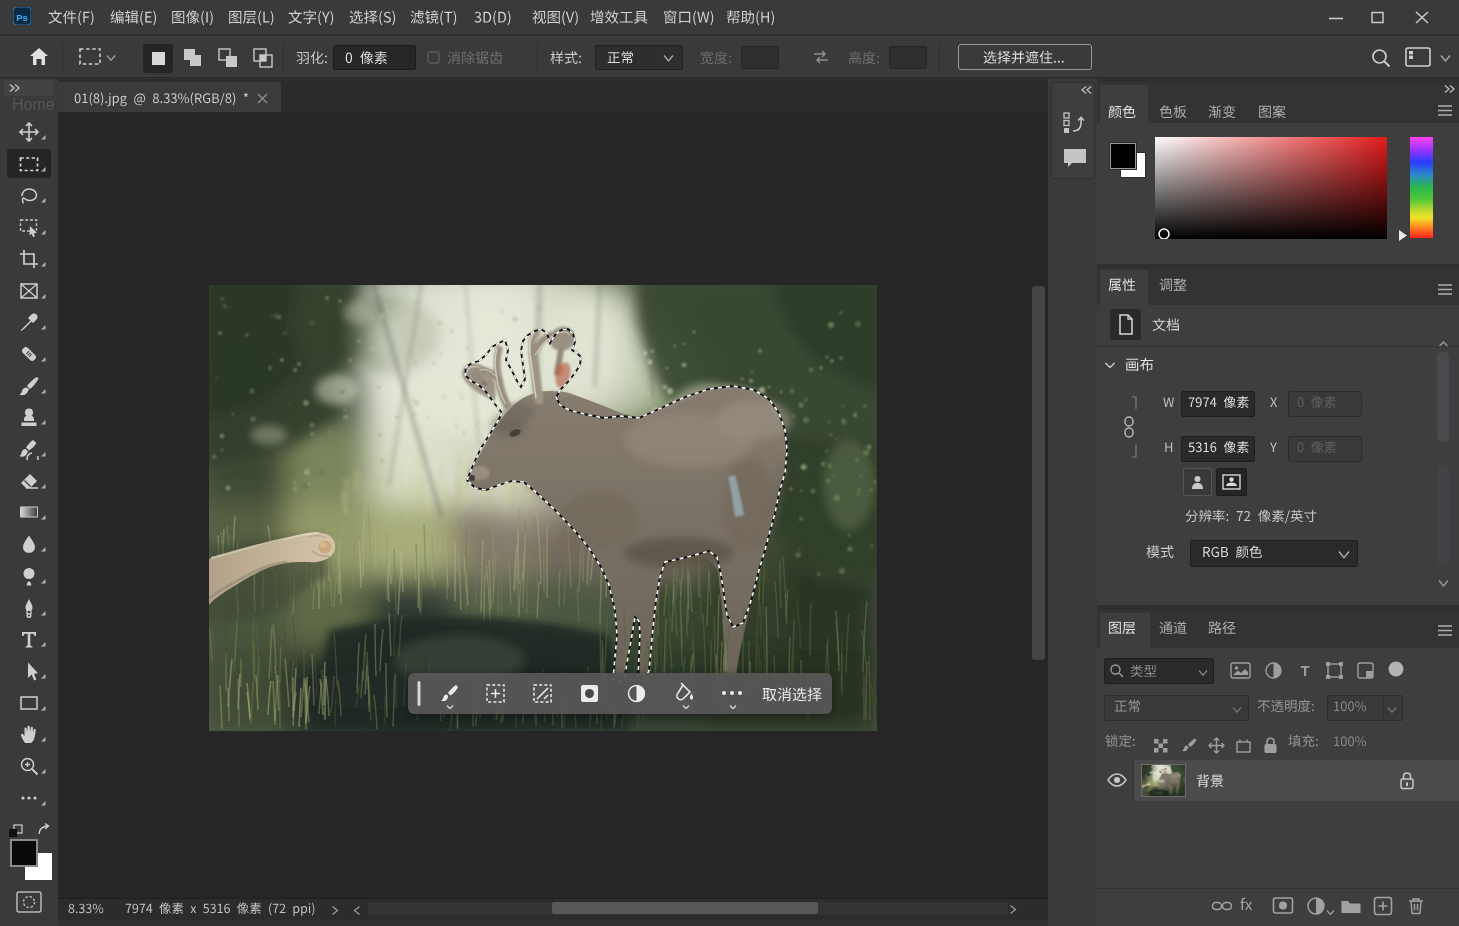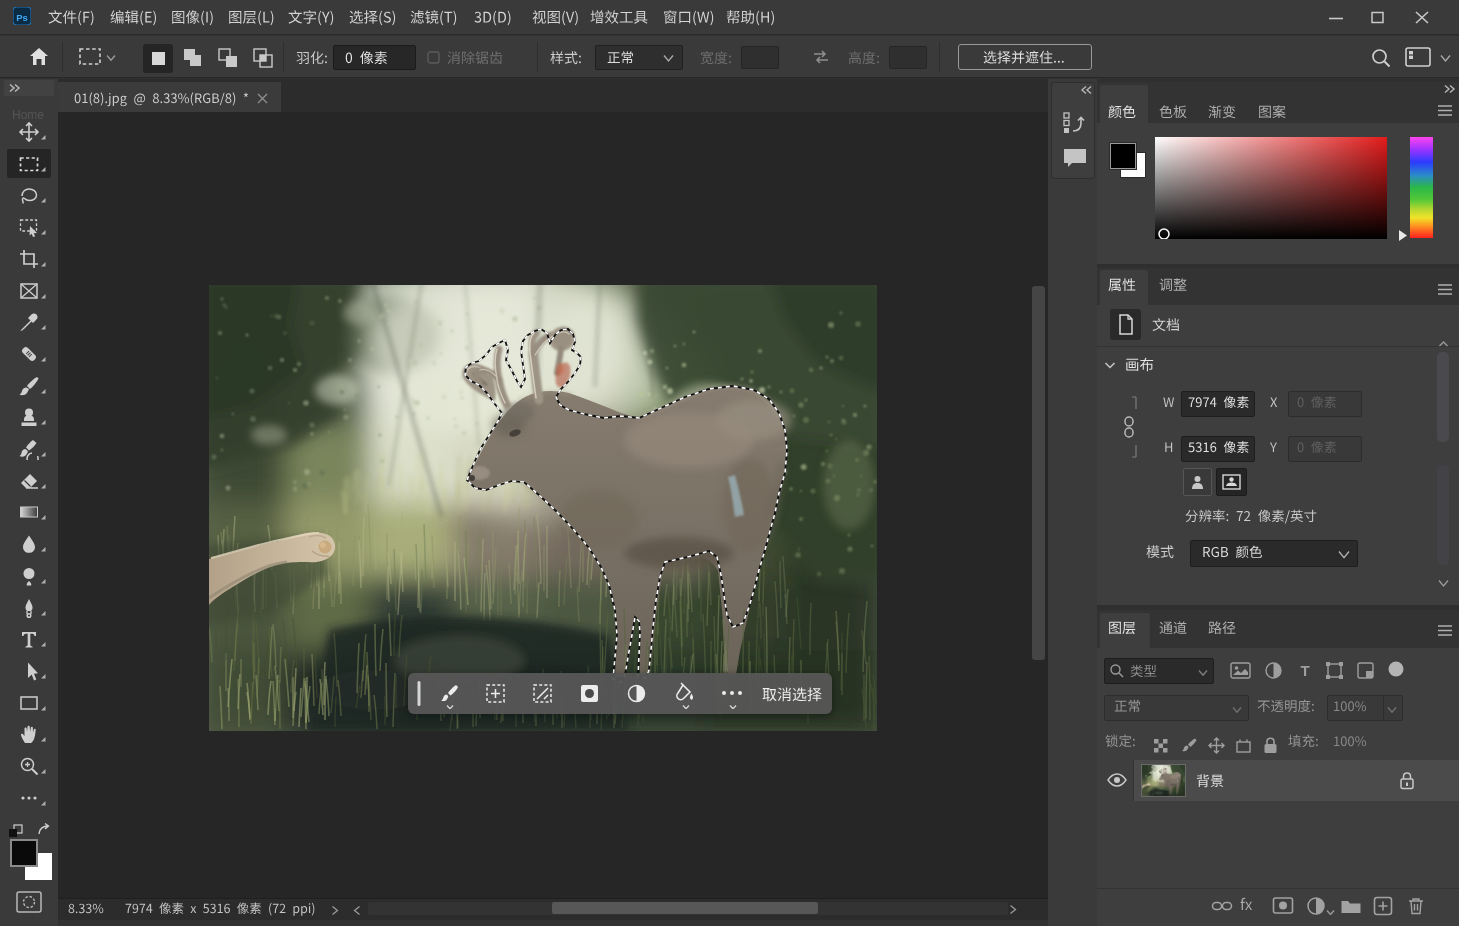--- a/index.html
+++ b/index.html
@@ -7,21 +7,21 @@
 </style></head>
 <body>
 <div class="abs" style="left:0;top:0;width:1459px;height:35px;background:#3a3a3a;border-bottom:1px solid #2a2a2a"></div>
 <div class="abs" style="left:0;top:36px;width:1459px;height:42px;background:#3a3a3a;border-bottom:1px solid #282828"></div>
 <div class="abs" style="left:58px;top:79px;width:991px;height:33px;background:#2c2c2c"></div>
 <div class="abs" style="left:58px;top:112px;width:990px;height:786px;background:#262627"></div>
 <div class="abs" style="left:58px;top:898px;width:990px;height:22px;background:#2c2c2c;border-top:1px solid #1f1f1f"></div>
 <div class="abs" style="left:0;top:920px;width:1459px;height:6px;background:#323232"></div>
 <div class="abs" style="left:0;top:79px;width:58px;height:847px;background:#3a3a3a"></div>
 <div class="abs" style="left:4px;top:80px;width:50px;height:16px;background:#424242;border-radius:2px 2px 0 0"></div>
-<div class="abs" style="left:12px;top:108px;width:40px;height:12px;color:#555;font-size:12px;z-index:2">Home</div>
+<div class="abs" style="left:12px;top:96px;width:40px;height:12px;color:#555;font-size:16px;z-index:2">Home</div>
 <div class="abs" style="left:1048px;top:79px;width:49px;height:847px;background:#3a3a3a"></div>
 <div class="abs" style="left:1051px;top:82px;width:44px;height:97px;background:#3e3e3e;border:1px solid #2e2e2e;border-radius:3px"></div>
 <div class="abs" style="left:1097px;top:79px;width:362px;height:847px;background:#2f2f2f"></div>
 <div class="abs" style="left:58px;top:82px;width:223px;height:30px;background:#3b3b3c;border-radius:1px 1px 0 0"></div>
 <div class="abs" style="left:1097px;top:82px;width:362px;height:182px;background:#3e3e3f"></div>
 <div class="abs" style="left:1097px;top:82px;width:362px;height:41px;background:#333334"></div>
 <div class="abs" style="left:1100px;top:85px;width:48px;height:38px;background:#3e3e3f;border-radius:2px 2px 0 0"></div>
 <div class="abs" style="left:1097px;top:268px;width:362px;height:337px;background:#3e3e3f"></div>
 <div class="abs" style="left:1097px;top:268px;width:362px;height:37px;background:#333334"></div>
 <div class="abs" style="left:1100px;top:270px;width:48px;height:35px;background:#3e3e3f;border-radius:2px 2px 0 0"></div>

